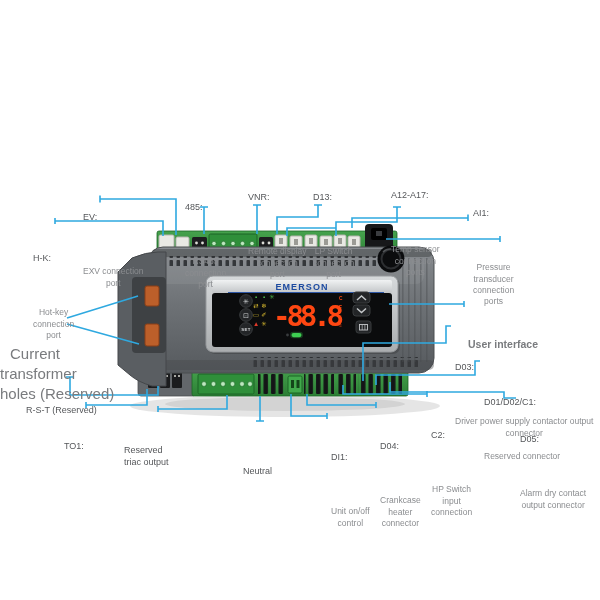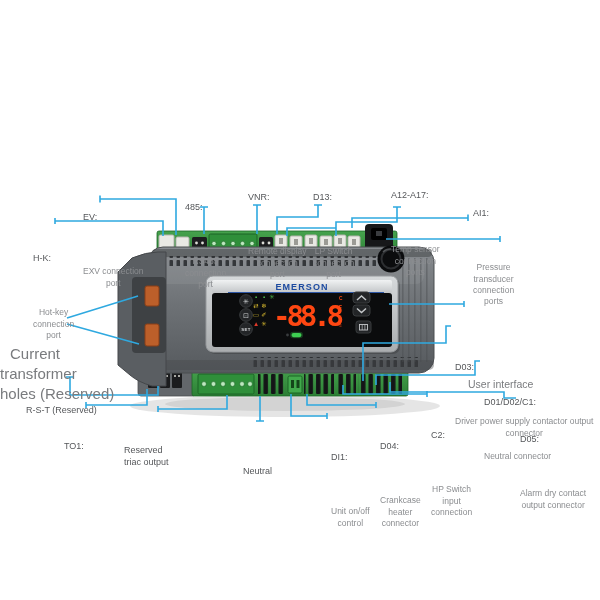--- a/index.html
+++ b/index.html
@@ -2,21 +2,21 @@
 <html><head>
 <meta charset="utf-8">
 <style>
   html,body{margin:0;padding:0;background:#fff;}
   .stage{position:relative;width:600px;height:600px;background:#fff;overflow:hidden;
          font-family:"Liberation Sans",sans-serif;}
   .art{position:absolute;left:0;top:0;width:600px;height:600px;}
   .callout{position:absolute;white-space:pre;line-height:1.32;}
   .c-title{font-size:9px;font-weight:normal;color:#55575a;}
   .c-desc{font-size:8.5px;color:#8b8d90;text-align:center;}
-  .c-plain .c-title{font-weight:normal;color:#797b7e;font-size:10.5px;margin-top:40px;}
+  .c-plain .c-title{font-weight:bold;color:#797b7e;font-size:10.5px;}
   .c-ct{text-align:center;width:70px;}
   .c-ct .c-title{font-weight:normal;color:#797b7e;font-size:15px;}
   .emerson-t{font-size:9px;font-weight:bold;letter-spacing:1.1px;fill:#1d4ba0;}
   .seg{font-family:"DejaVu Sans Mono",monospace;font-weight:bold;fill:#ff4712;}
   .unit-t{font-size:4.8px;font-weight:bold;fill:#ff4712;}
   .ic{font-size:6.3px;text-anchor:middle;}
   .btn-t{font-size:7px;fill:#c9ccce;text-anchor:middle;}
   .set-t{font-size:4.3px;font-weight:bold;fill:#d0d3d5;text-anchor:middle;letter-spacing:.3px;}
   svg text{dominant-baseline:auto;}
 </style>
@@ -292,21 +292,21 @@
 <div class="callout c-plain" style="left:468px;top:296px">
   <div class="c-title">User interface</div>
 </div>
 <div class="callout" style="left:455px;top:320px">
   <div class="c-title">D03:</div>
   <div class="c-desc">Driver power supply contactor output
 connector</div>
 </div>
 <div class="callout" style="left:484px;top:355px">
   <div class="c-title">D01/D02/C1:</div>
-  <div class="c-desc">Neutral connector</div>
+  <div class="c-desc">Reserved connector</div>
 </div>
 <div class="callout" style="left:520px;top:392px">
   <div class="c-title">D05:</div>
   <div class="c-desc">Alarm dry contact
 output connector</div>
 </div>
 <div class="callout" style="left:431px;top:388px">
   <div class="c-title">C2:</div>
   <div class="c-desc">HP Switch
 input

